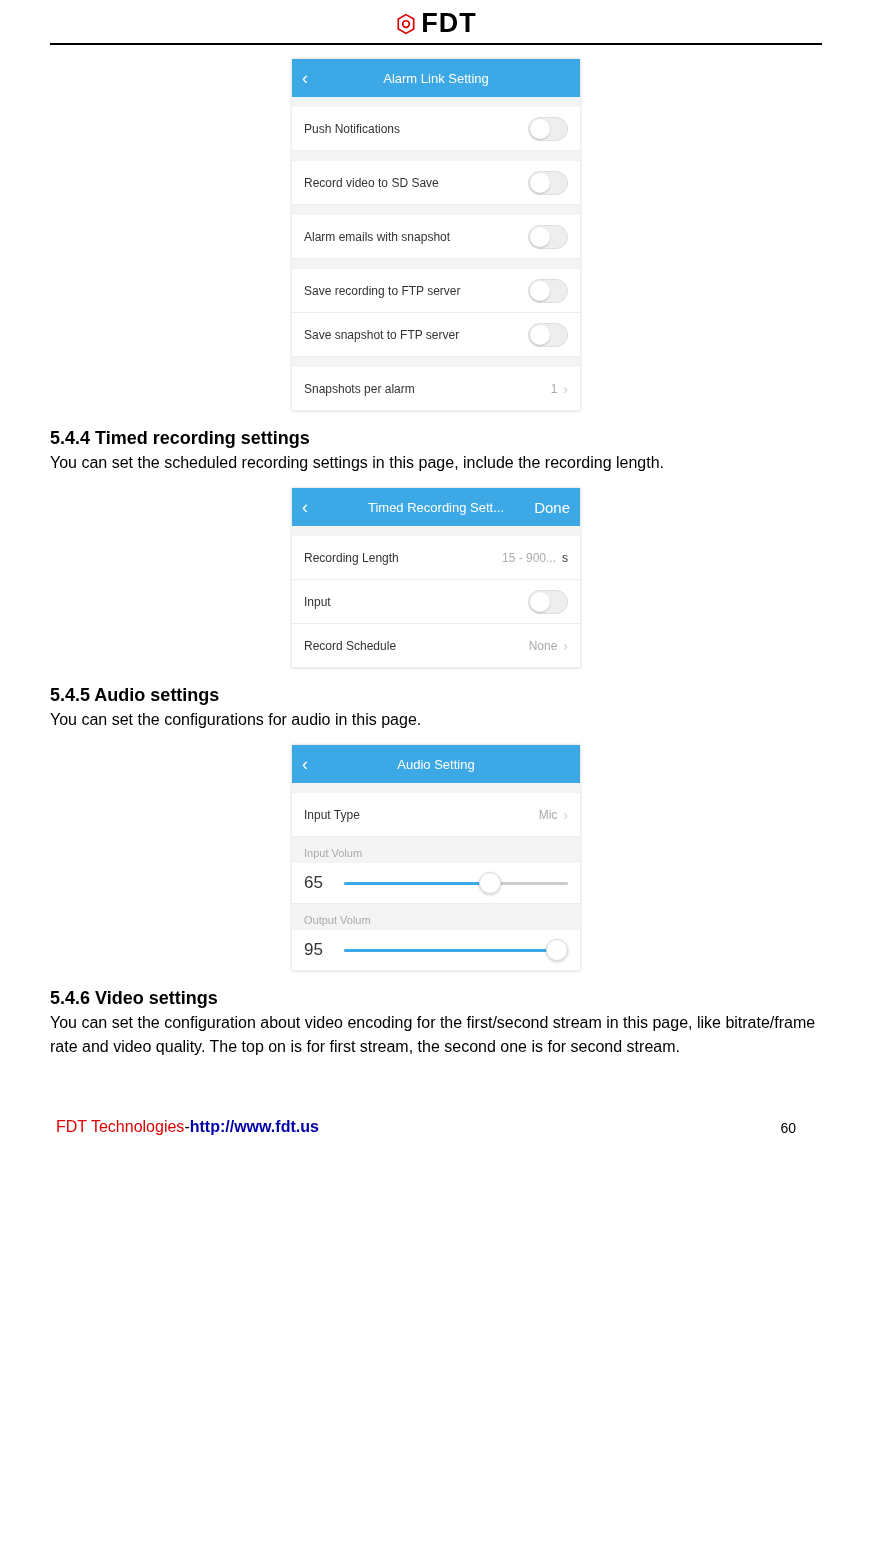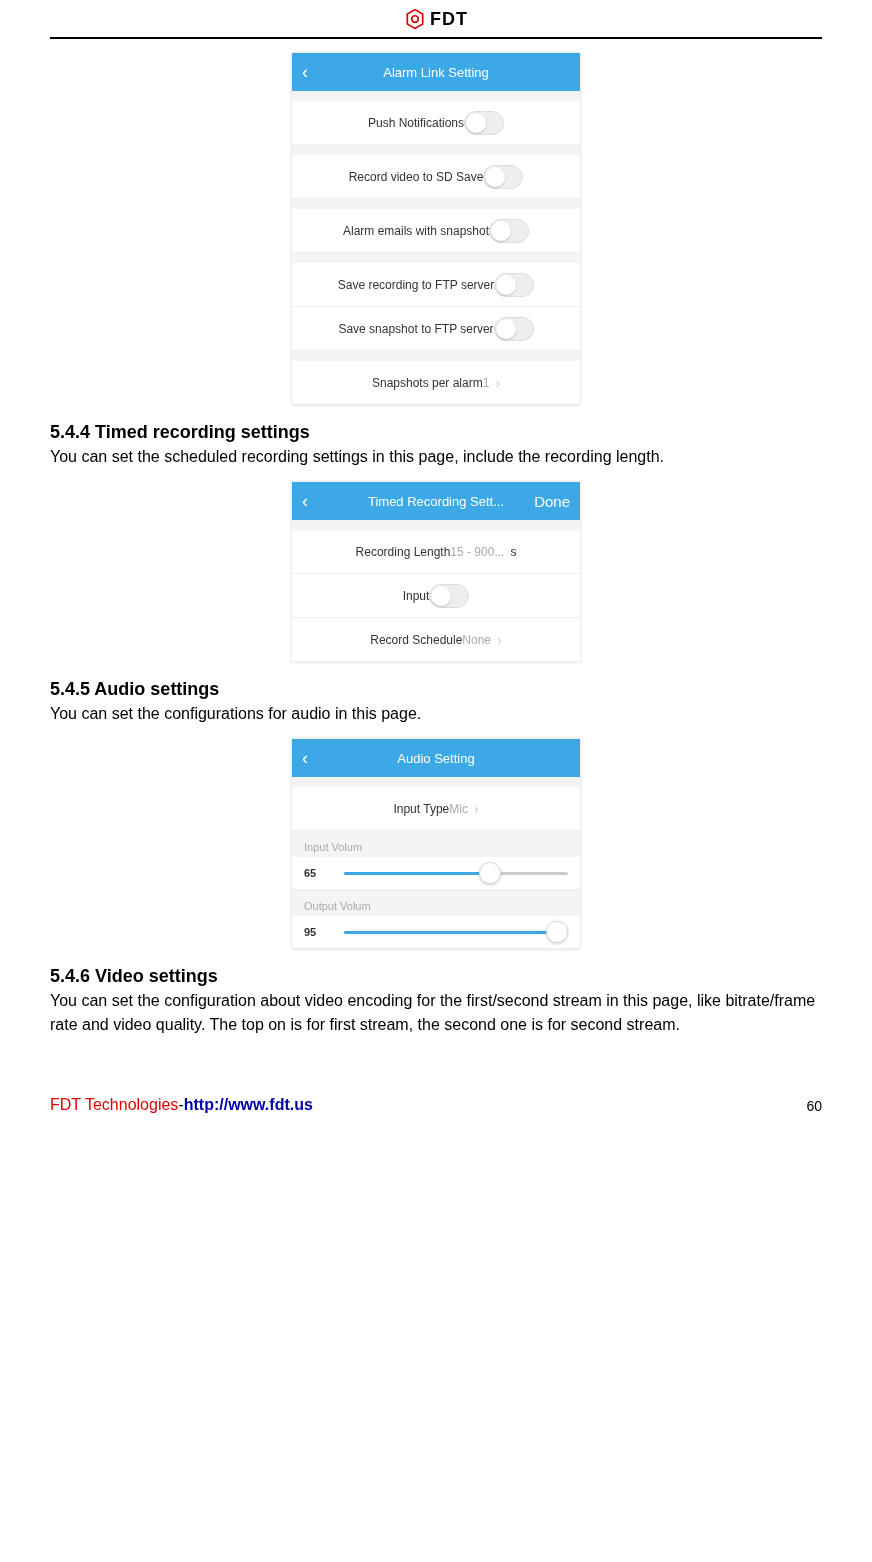--- a/index.html
+++ b/index.html
@@ -1,47 +1,47 @@
 <!DOCTYPE html>
 <html><head>
   <meta charset="utf-8">
   <style>
     * { box-sizing: border-box; margin: 0; padding: 0; }
     body { font-family: Arial, sans-serif; font-size: 14px; color: #000; width: 872px; background: #fff; }
     .page { padding: 0 50px 30px 50px; }
     .header-bar { border-bottom: 2px solid #000; padding: 8px 0 4px 0; text-align: center; }
     .logo { display: inline-flex; align-items: center; gap: 4px; }
     .logo-icon { width: 22px; height: 22px; }
-    .logo-text { font-weight: bold; font-size: 18px; letter-spacing: 1px; }
+    .logo-text { font-weight: bold; font-size: 27px; letter-spacing: 1px; }
 
     .phone-shot { width: 288px; margin: 14px auto; box-shadow: 0 0 3px rgba(0,0,0,0.2); background: #f4f4f4; }
     .ps-titlebar { background: #3da8e6; color: #fff; height: 38px; display: flex; align-items: center; position: relative; font-size: 13px; }
     .ps-back { position: absolute; left: 10px; font-size: 18px; color: #fff; }
     .ps-title { flex: 1; text-align: center; font-weight: 500; }
     .ps-done { position: absolute; right: 10px; font-size: 15px; color: #fff; }
 
-    .ps-row { background: #fff; display: flex; align-items: center; justify-content: center; padding: 0 12px; height: 44px; font-size: 12px; color: #333; border-bottom: 1px solid #eee; }
+    .ps-row { background: #fff; display: flex; align-items: center; justify-content: space-between; padding: 0 12px; height: 44px; font-size: 12px; color: #333; border-bottom: 1px solid #eee; }
     .ps-gap { height: 10px; background: #f4f4f4; }
     .ps-label { color: #333; }
     .ps-val { color: #aaa; display: flex; align-items: center; gap: 6px; }
     .chev { color: #ccc; font-size: 14px; }
     .toggle { width: 40px; height: 24px; border-radius: 12px; background: #eee; position: relative; border: 1px solid #ddd; flex-shrink: 0; }
     .toggle::after { content: ""; position: absolute; left: 1px; top: 1px; width: 20px; height: 20px; border-radius: 50%; background: #fff; box-shadow: 0 1px 2px rgba(0,0,0,0.2); }
 
     .ps-section-label { font-size: 11px; color: #aaa; padding: 10px 12px 4px 12px; background: #f4f4f4; }
-    .slider-row { background: #fff; padding: 10px 12px; display: flex; align-items: center; gap: 16px; font-size: 11px; border-bottom: 1px solid #eee; font-weight: bold; }
+    .slider-row { background: #fff; padding: 10px 12px; display: flex; align-items: center; gap: 16px; font-size: 17px; border-bottom: 1px solid #eee; }
     .slider-val { width: 24px; color: #333; }
     .slider-track { flex: 1; height: 3px; background: #ccc; position: relative; border-radius: 2px; }
     .slider-fill { position: absolute; left: 0; top: 0; height: 100%; background: #3da8e6; border-radius: 2px; }
     .slider-thumb { position: absolute; top: 50%; width: 22px; height: 22px; border-radius: 50%; background: #fff; border: 1px solid #ddd; box-shadow: 0 1px 3px rgba(0,0,0,0.2); transform: translate(-50%, -50%); }
 
     .section-heading { font-weight: bold; font-size: 18px; margin-top: 17px; margin-bottom: 2px; }
     .section-body { font-size: 16px; line-height: 1.45; }
 
-    .footer { display: flex; justify-content: space-between; align-items: flex-end; padding: 30px 50px 20px 50px; font-size: 16px; }
+    .footer { display: flex; justify-content: space-between; align-items: flex-end; padding: 30px 76px 20px 50px; font-size: 16px; margin-left: 6px; }
     .footer-left { }
     .footer-comp { color: #d00; }
     .footer-dash { color: #000; }
     .footer-proto { color: #00a; font-weight: bold; }
     .footer-url { color: #00a; font-weight: bold; }
     .footer-pg { font-size: 14px; color: #000; }
   </style>
 </head>
 <body>
 

